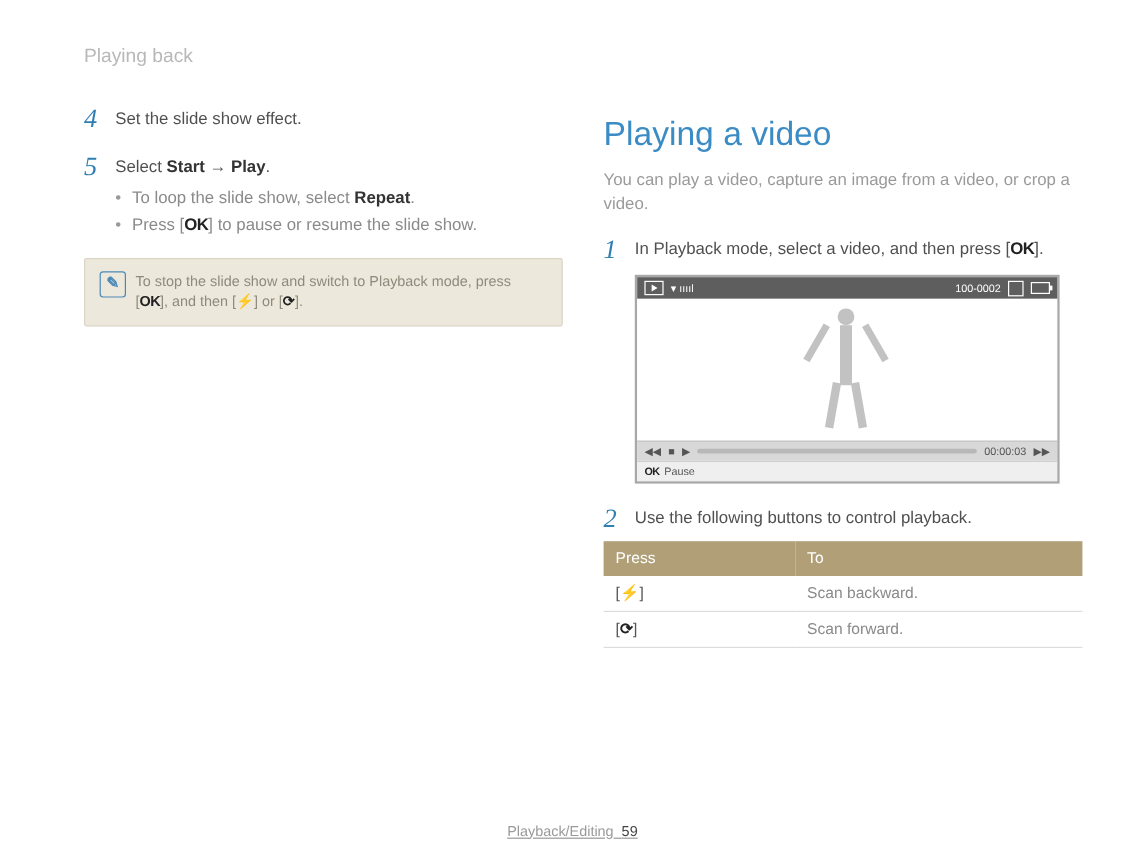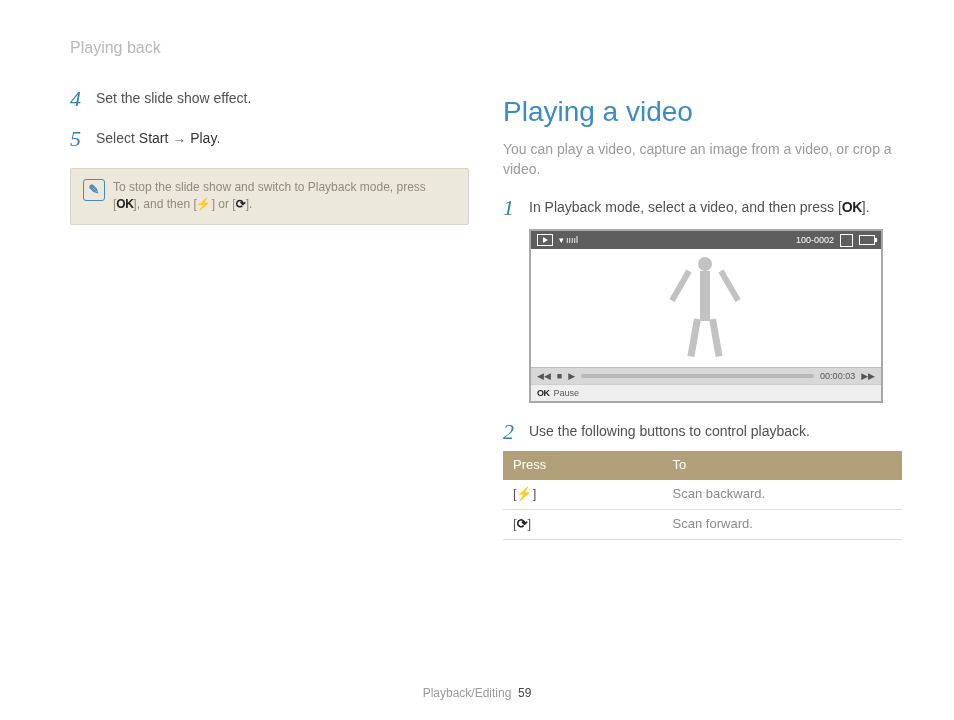--- a/index.html
+++ b/index.html
@@ -5,21 +5,21 @@
   html,body{margin:0;padding:0;background:#fff;width:954px;height:720px;overflow:hidden;
     font-family:Arial,Helvetica,sans-serif;color:#555;}
   .page{position:relative;box-sizing:border-box;width:770px;height:720px;padding:70px 52px 14px 70px;
     font-size:14px;line-height:1.45;}
   .bc{position:absolute;top:36px;left:70px;color:#b8b8b8;font-size:16px;font-weight:300;}
   .cols{display:flex;gap:34px;}
   .col{flex:0 0 399px;}
   .step{display:flex;gap:10px;margin-top:18px;}
   .num{color:#2f7fb3;font-style:italic;font-size:22px;font-family:Georgia,serif;line-height:1;width:16px;}
   .stepbody{flex:1;color:#505050;}
-  b{font-weight:400;color:#333;}
+  b{font-weight:700;color:#333;}
   ul.bul{list-style:none;margin:6px 0 0 0;padding:0;color:#8a8a8a;}
   ul.bul li{position:relative;padding-left:14px;margin-top:2px;}
   ul.bul li::before{content:"\2022";position:absolute;left:0;color:#9a9a9a;}
   .note{display:flex;gap:8px;background:#ece8db;border:1px solid #d9d4c3;margin-top:18px;padding:10px 12px;
     color:#8f8a7a;font-size:12px;border-radius:2px;}
   .noteicon{flex:0 0 20px;height:20px;border:1.5px solid #4b89b8;border-radius:3px;
     display:flex;align-items:center;justify-content:center;color:#4b89b8;font-size:13px;font-weight:700;}
   h2.sub{color:#3b8bc5;font-weight:400;font-size:28px;margin:22px 0 6px 0;}
   .desc{color:#9a9a9a;margin-bottom:6px;}
   .okglyph{font-weight:800;color:#222;letter-spacing:-0.5px;}
@@ -44,21 +44,21 @@
   .scrCtrl{height:16px;background:#d8d8d8;display:flex;align-items:center;padding:0 6px;font-size:9px;
     border-top:1px solid #bdbdbd;gap:6px;color:#555;}
   .scrCtrl .bar{flex:1;height:4px;background:#b8b8b8;border-radius:2px;}
   .scrBot{height:16px;background:#efefef;border-top:1px solid #cfcfcf;display:flex;align-items:center;
     padding:0 6px;font-size:9px;color:#555;}
   table.buttons{border-collapse:collapse;width:100%;margin-top:8px;font-size:13px;}
   table.buttons th{background:#b09f77;color:#fff;text-align:left;font-weight:400;padding:5px 10px;}
   table.buttons td{border-bottom:1px solid #dcdcdc;padding:5px 10px;color:#8a8a8a;}
   table.buttons td:first-child{color:#555;width:40%;}
   .footer{position:absolute;bottom:18px;left:0;width:954px;text-align:center;
-    font-size:12px;color:#9a9a9a;}
+    font-size:12px;color:#9a9a9a;text-decoration:underline;}
   .footer .pn{color:#444;}
   .arrow{color:#555;}
   .box{border:1px solid #bfbfbf;display:inline-block;width:11px;height:11px;vertical-align:middle;}
   .bat{display:inline-block;width:14px;height:8px;border:1px solid #fff;position:relative;}
   .bat::after{content:"";position:absolute;right:-3px;top:2px;width:2px;height:4px;background:#fff;}
   .bat .f{background:#fff;width:9px;height:6px;margin:1px;}
 </style>
 </head>
 <body>
 
@@ -70,20 +70,24 @@
     <div class="col">
       <div class="step">
         <span class="num">4</span>
         <div class="stepbody">Set the slide show effect.</div>
       </div>
 
       <div class="step">
         <span class="num">5</span>
         <div class="stepbody">
           <span>Select </span><b>Start</b><span class="arrow"> → </span><b>Play</b><span>.</span>
+          <ul class="bul">
+            <li><span>To loop the slide show, select </span><b>Repeat</b><span>.</span></li>
+            <li><span>Press [</span><span class="okglyph">OK</span><span>] to pause or resume the slide show.</span></li>
+          </ul>
         </div>
       </div>
 
       <div class="note">
         <div class="noteicon">✎</div>
         <div>
           <span>To stop the slide show and switch to Playback mode, press [</span><span class="okglyph">OK</span><span>], and then [</span><span class="bolt">⚡</span><span>] or [</span><span class="bolt">⟳</span><span>].</span>
         </div>
       </div>
     </div>

